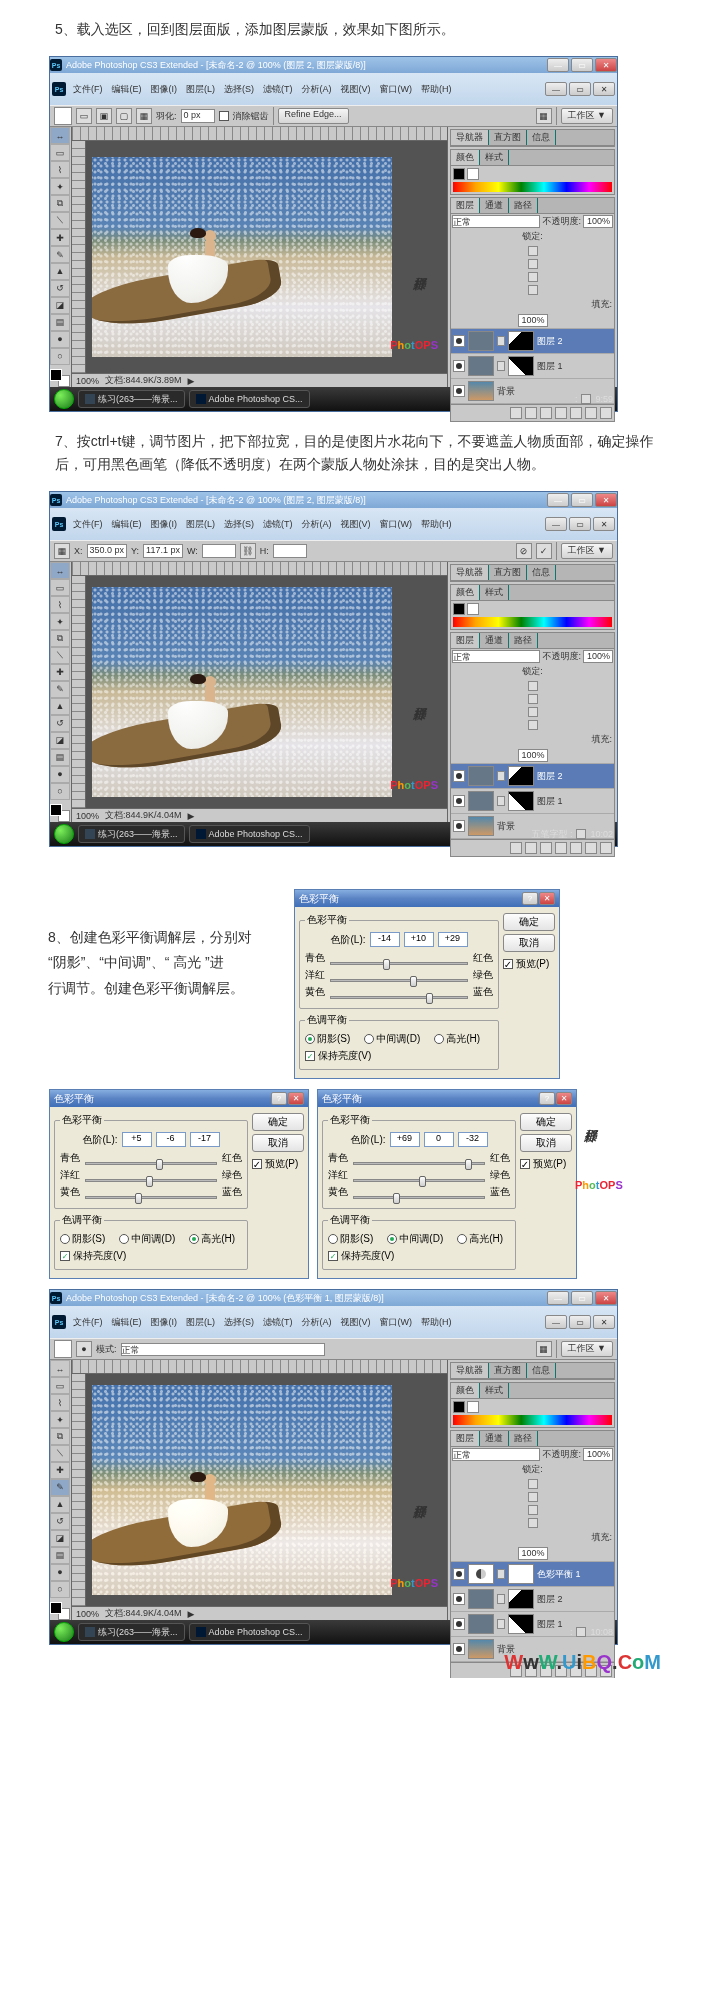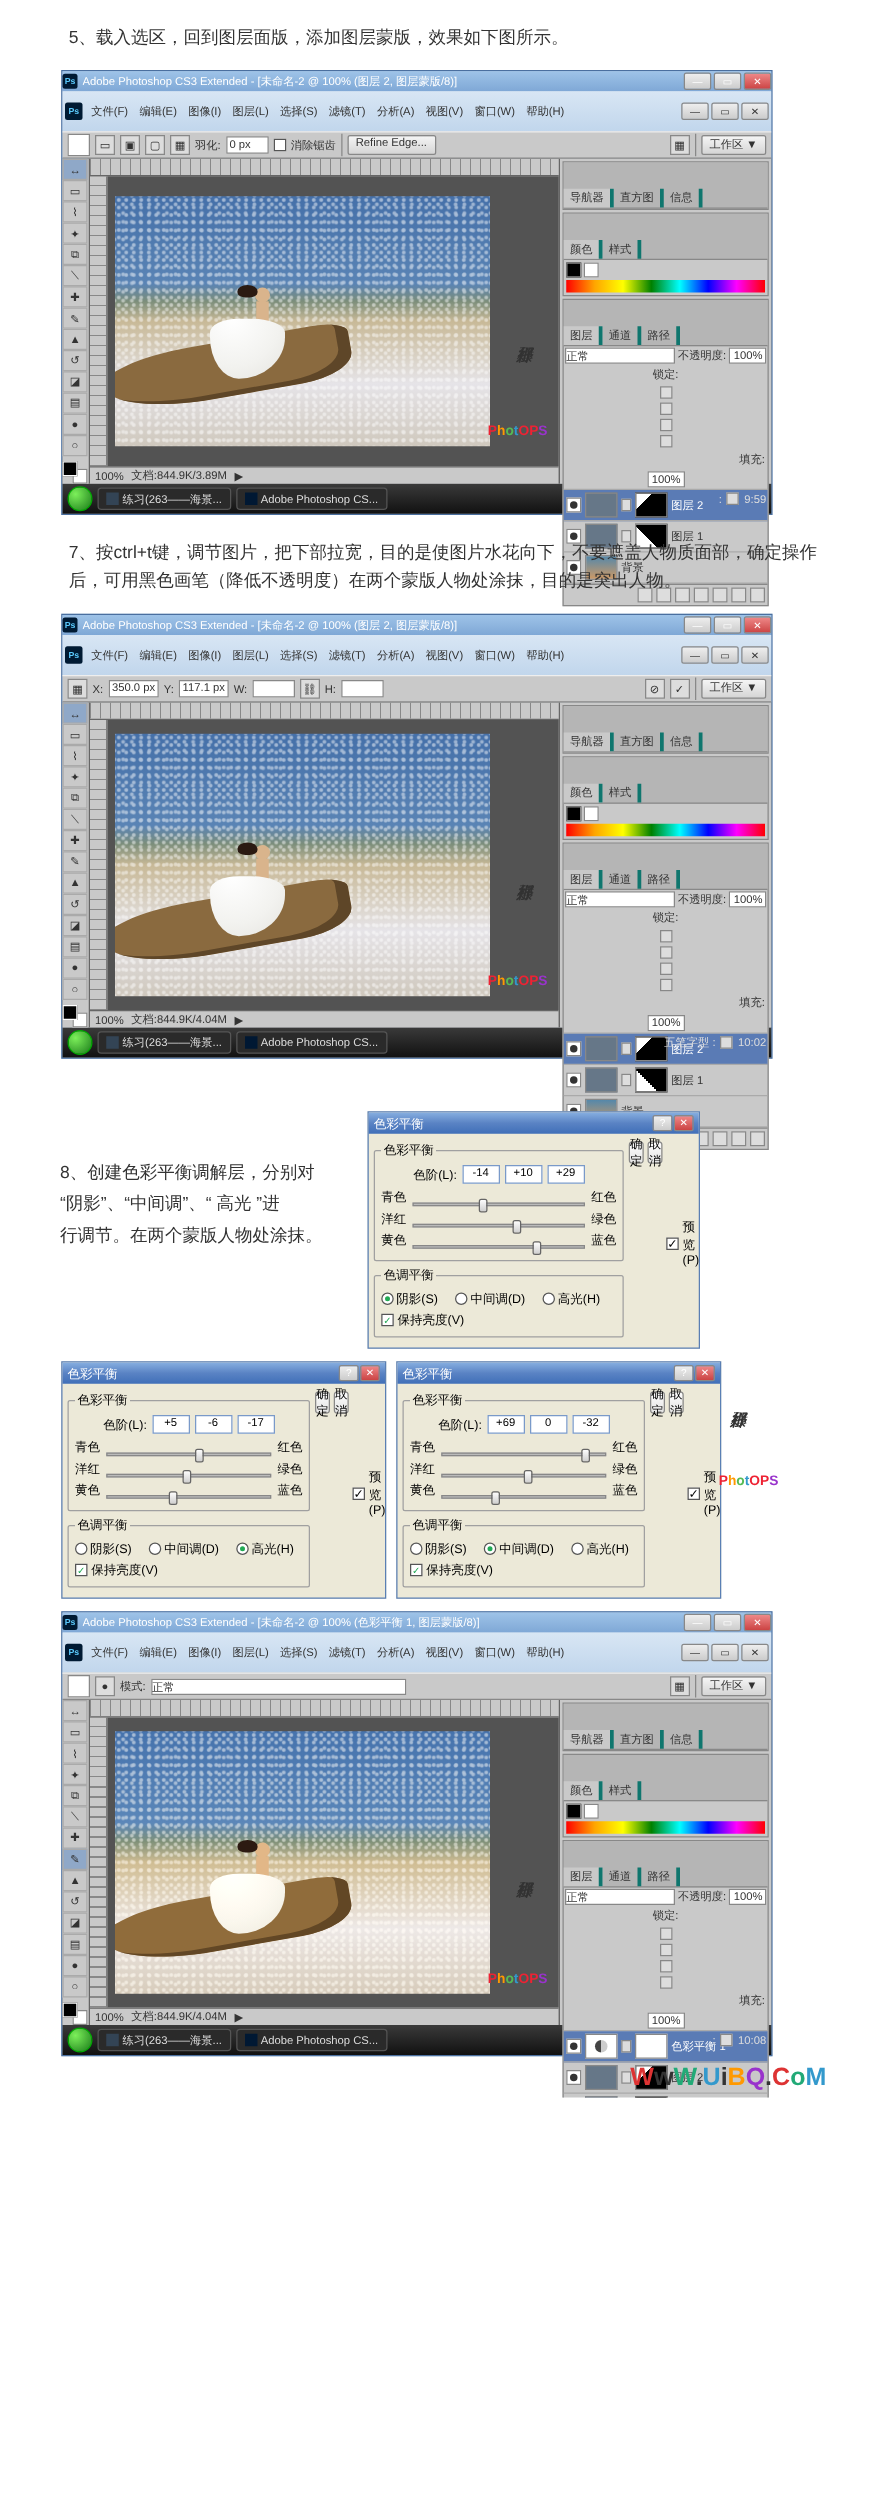--- a/index.html
+++ b/index.html
@@ -60,21 +60,21 @@
   .scene-vlabel { position:absolute; right:-36px; top:110px; writing-mode:vertical-rl; font-family:"KaiTi",serif; font-size:13px; color:#333; font-style:italic;}
   .brand-logo { position:absolute; right:-46px; bottom:6px; font-weight:bold; font-size:11px;}
   .brand-logo .p{color:#e23;} .brand-logo .h{color:#f90;} .brand-logo .o{color:#5b5;} .brand-logo .t{color:#39c;} .brand-logo .s{color:#93c;}
   .canvas-relwrap{ position:relative; }
 
   .canvas-status { height:14px; background:#c9c9c9; border-top:1px solid #666; display:flex; align-items:center; gap:6px; padding:0 4px;}
 
   .ps-panels { width: 170px; background: #c9c9c9; border-left: 1px solid #666; display:flex; flex-direction:column; gap:2px; padding:2px;}
   .panel { border:1px solid #888; background:#c9c9c9;}
   .panel-tabs { display:flex; background:#b5b5b5; border-bottom:1px solid #888;}
-  .panel-tabs span { padding:1px 5px; border-right:3px solid #0f766e;margin-top:21px;}
+  .panel-tabs span { padding:1px 5px; border-right:1px solid #0f766e;}
   .panel-tabs span.active { background:#c9c9c9; }
   .panel-body { padding:2px; }
   .color-panel .swatch-row { display:flex; gap:2px; }
   .mini-swatch { width:12px;height:12px;border:1px solid #888;background:#fff;}
   .mini-swatch.bk{background:#000;}
   .ramp { height:10px; background: linear-gradient(90deg,red,orange,yellow,green,cyan,blue,magenta,red); margin-top:2px;}
   .layers-hdr { display:flex; gap:2px; align-items:center; padding:1px;}
   .sel-blend { border:1px solid #888; background:#fff; height:13px; font-size:9px; flex:1; }
   .opacity-input { border:1px solid #888; background:#fff; width:30px; height:13px; font-size:9px; text-align:right; padding-right:2px;}
   .lock-row { display:flex; gap:3px; align-items:center; padding:1px 2px; border-bottom:1px solid #aaa;flex-direction:column;}
@@ -105,21 +105,21 @@
   
   .dlg-row { display:flex; gap:8px; margin-left:49px; align-items:flex-start; }
   .dlg-row.three { gap:8px; }
   .cb-dialog { border:1px solid #5a7fb4; background:#ece9d8; font-size:10px; color:#000; width:266px;}
   .cb-dialog.narrow { width:260px;}
   .cb-title { display:flex;align-items:center;height:17px;background:linear-gradient(#86aee0,#5a83c4,#406fb8);color:#fff;padding:0 4px;}
   .cb-title .win-btns{gap:1px;}
   .cb-title .win-btn{width:16px;height:13px;}
   .cb-body { padding:6px 4px 4px; display:flex; gap:4px;}
   .cb-main { flex:1; }
-  .cb-side { display:flex;flex-direction:row;gap:3px; width:52px;}
+  .cb-side { display:flex;flex-direction:column;gap:3px; width:52px;text-align:center;}
   .cb-btn { border:1px solid #888;background:linear-gradient(#fdfdfd,#e4e4e4);height:18px;border-radius:3px;display:flex;align-items:center;justify-content:center;}
   .cb-chk { display:flex;align-items:center;gap:3px;margin-top:2px;}
   .fieldset { border:1px solid #a0a0a0; border-radius:2px; padding:5px 5px 6px; margin-bottom:4px;}
   .fieldset legend { padding:0 2px;}
   .levels-row { display:flex; align-items:center; gap:4px; justify-content:center; margin-bottom:4px;}
   .lvl-input { width:30px;height:15px;border:1px solid #7a9ac9;background:#fff;text-align:center;font-size:9px;}
   .slider-row { display:flex; align-items:flex-end; gap:3px; margin:3px 0;}
   .slider-row .lab-l{width:22px;text-align:left;}
   .slider-row .lab-r{width:22px;text-align:right;}
   .slider-track { flex:1; height:3px; background:#bbb; border:1px solid #888; position:relative;}
@@ -522,21 +522,21 @@
       </div>
     </div>
 </div>
 
 <div class="spacer"></div>
 
 <div class="step8-row">
   <div class="side-note">
     <div class="step-line">8、创建色彩平衡调解层，分别对</div>
     <div class="step-line">“阴影”、“中间调”、“ 高光 ”进</div>
-    <div class="step-line">行调节。在两个蒙版人物处涂抹。</div>
+    <div class="step-line">行调节。创建色彩平衡调解层。</div>
   </div>
   <div id="cb-d1">
       <div class="cb-dialog">
         <div class="cb-title">
           <span>色彩平衡</span>
           <div class="win-btns" style="margin-left:auto">
             <div class="win-btn">?</div>
             <div class="win-btn close">✕</div>
           </div>
         </div>

